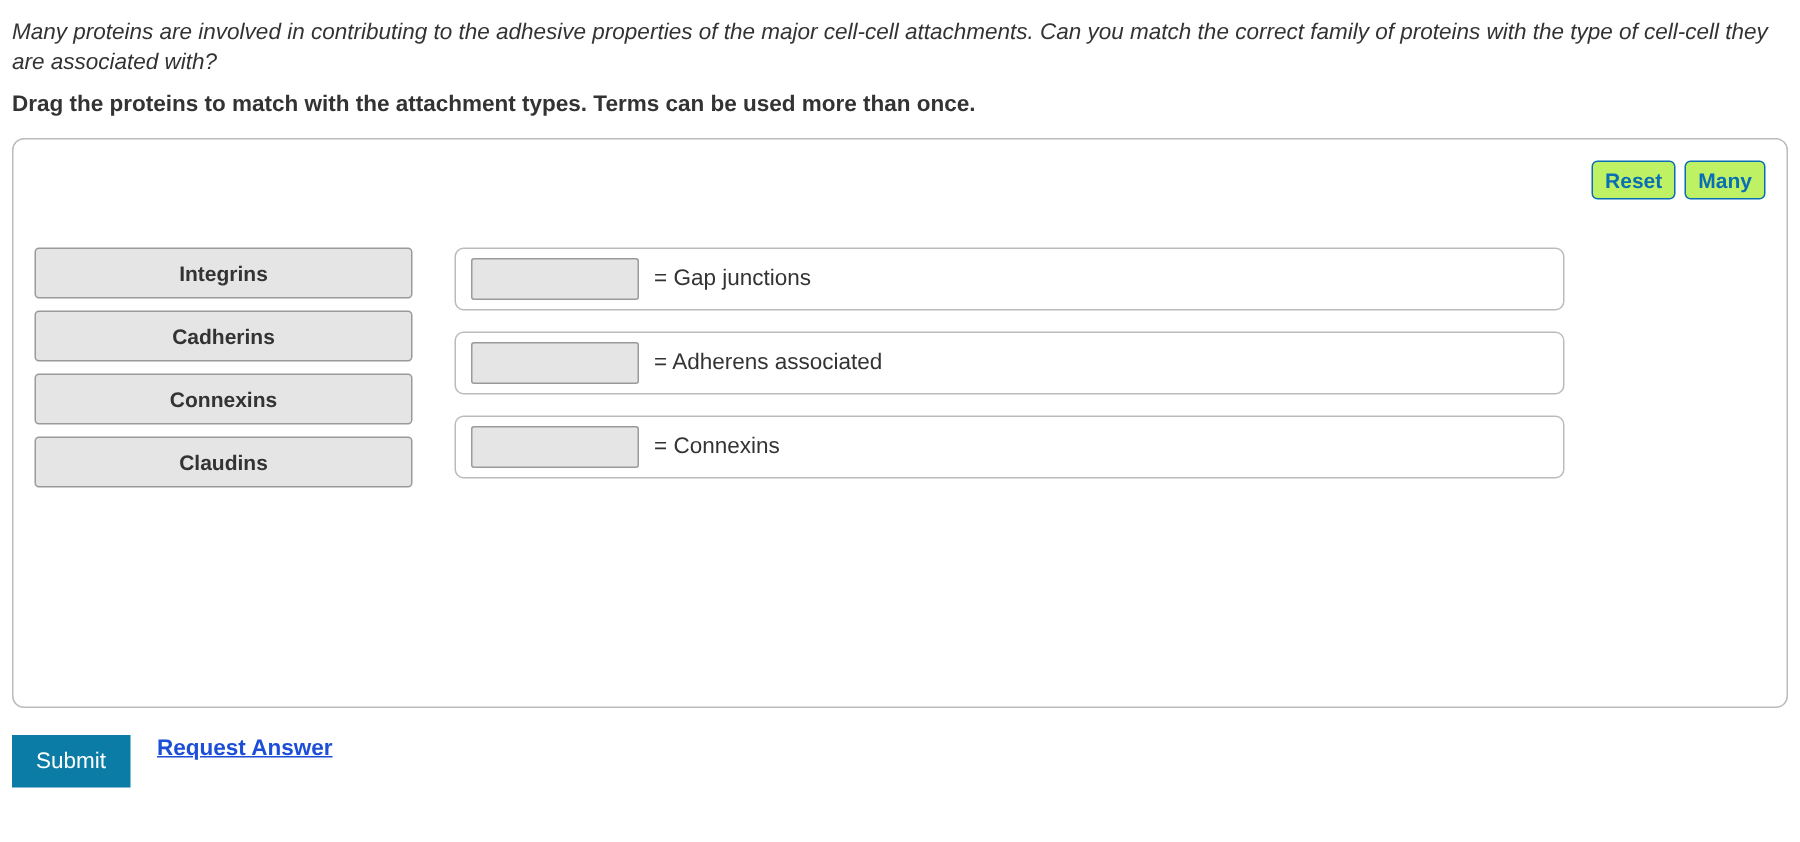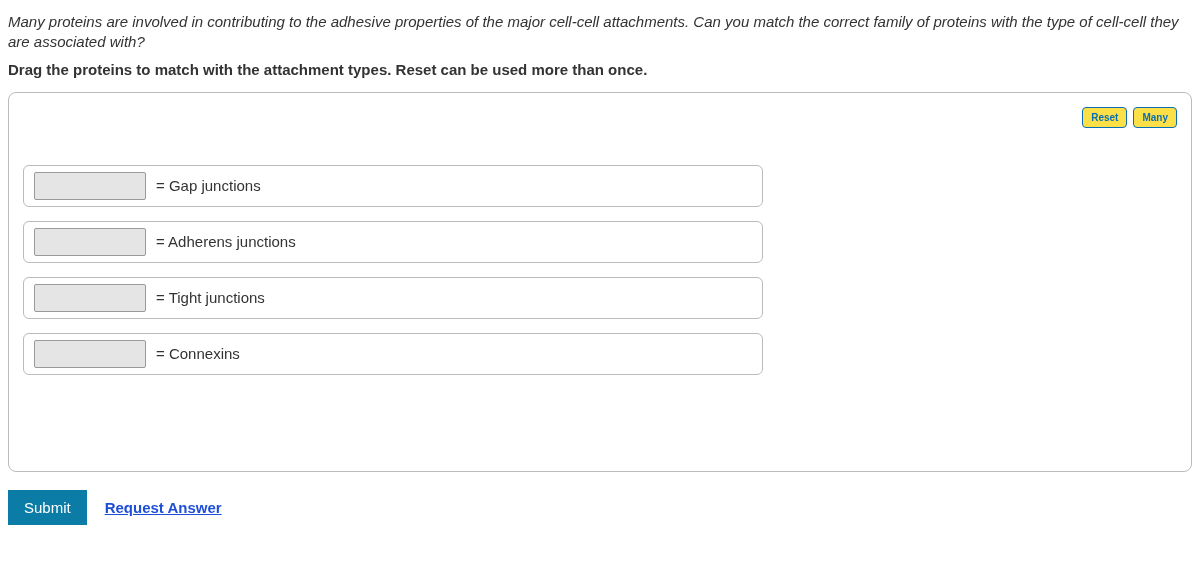--- a/index.html
+++ b/index.html
@@ -33,24 +33,24 @@
   .topbar {
     position: absolute;
     top: 14px;
     right: 14px;
     display: flex;
     gap: 6px;
   }
   .small-btn {
     border: 1px solid #0a6eb4;
     color: #0a6eb4;
-    background: #fde047;
+    background: #bef264;
     border-radius: 4px;
     padding: 4px 8px;
-    font-size: 10px;
+    font-size: 14px;
     cursor: pointer;
     font-weight: bold;
   }
   .drag-area {
     display: flex;
     gap: 28px;
     margin-top: 60px;
   }
   .source-col {
     width: 252px;
@@ -89,21 +89,21 @@
     background: #e5e5e5;
     border: 1px solid #9a9a9a;
     border-radius: 2px;
   }
   .target-label {
     font-size: 15px;
   }
   .bottombar {
     margin-top: 18px;
     display: flex;
-    align-items: center;
+    align-items: flex-start;
     gap: 18px;
   }
   .submit-btn {
     background: #0b7ca6;
     color: #fff;
     border: none;
     padding: 9px 16px;
     font-size: 15px;
     cursor: pointer;
   }
@@ -114,42 +114,44 @@
     font-size: 15px;
     cursor: pointer;
   }
 </style>
 </head>
 <body>
 
 <div class="page">
 
   <p class="question-text">Many proteins are involved in contributing to the adhesive properties of the major cell-cell attachments. Can you match the correct family of proteins with the type of cell-cell they are associated with?</p>
-  <p class="instructions">Drag the proteins to match with the attachment types. Reset can be used more than once.</p>
+  <p class="instructions">Drag the proteins to match with the attachment types. Terms can be used more than once.</p>
 
   <div class="activity-box">
     <div class="topbar">
       <button class="small-btn">Reset</button>
       <button class="small-btn">Many</button>
     </div>
 
     <div class="drag-area">
+      <div class="source-col">
+        <div class="drag-tile">Integrins</div>
+        <div class="drag-tile">Cadherins</div>
+        <div class="drag-tile">Connexins</div>
+        <div class="drag-tile">Claudins</div>
+      </div>
 
       <div class="targets-col">
         <div class="target-row">
           <div class="drop-slot"></div>
           <span class="target-label">= Gap junctions</span>
         </div>
         <div class="target-row">
           <div class="drop-slot"></div>
-          <span class="target-label">= Adherens junctions</span>
-        </div>
-        <div class="target-row">
-          <div class="drop-slot"></div>
-          <span class="target-label">= Tight junctions</span>
+          <span class="target-label">= Adherens associated</span>
         </div>
         <div class="target-row">
           <div class="drop-slot"></div>
           <span class="target-label">= Connexins</span>
         </div>
       </div>
     </div>
   </div>
 
   <div class="bottombar">

